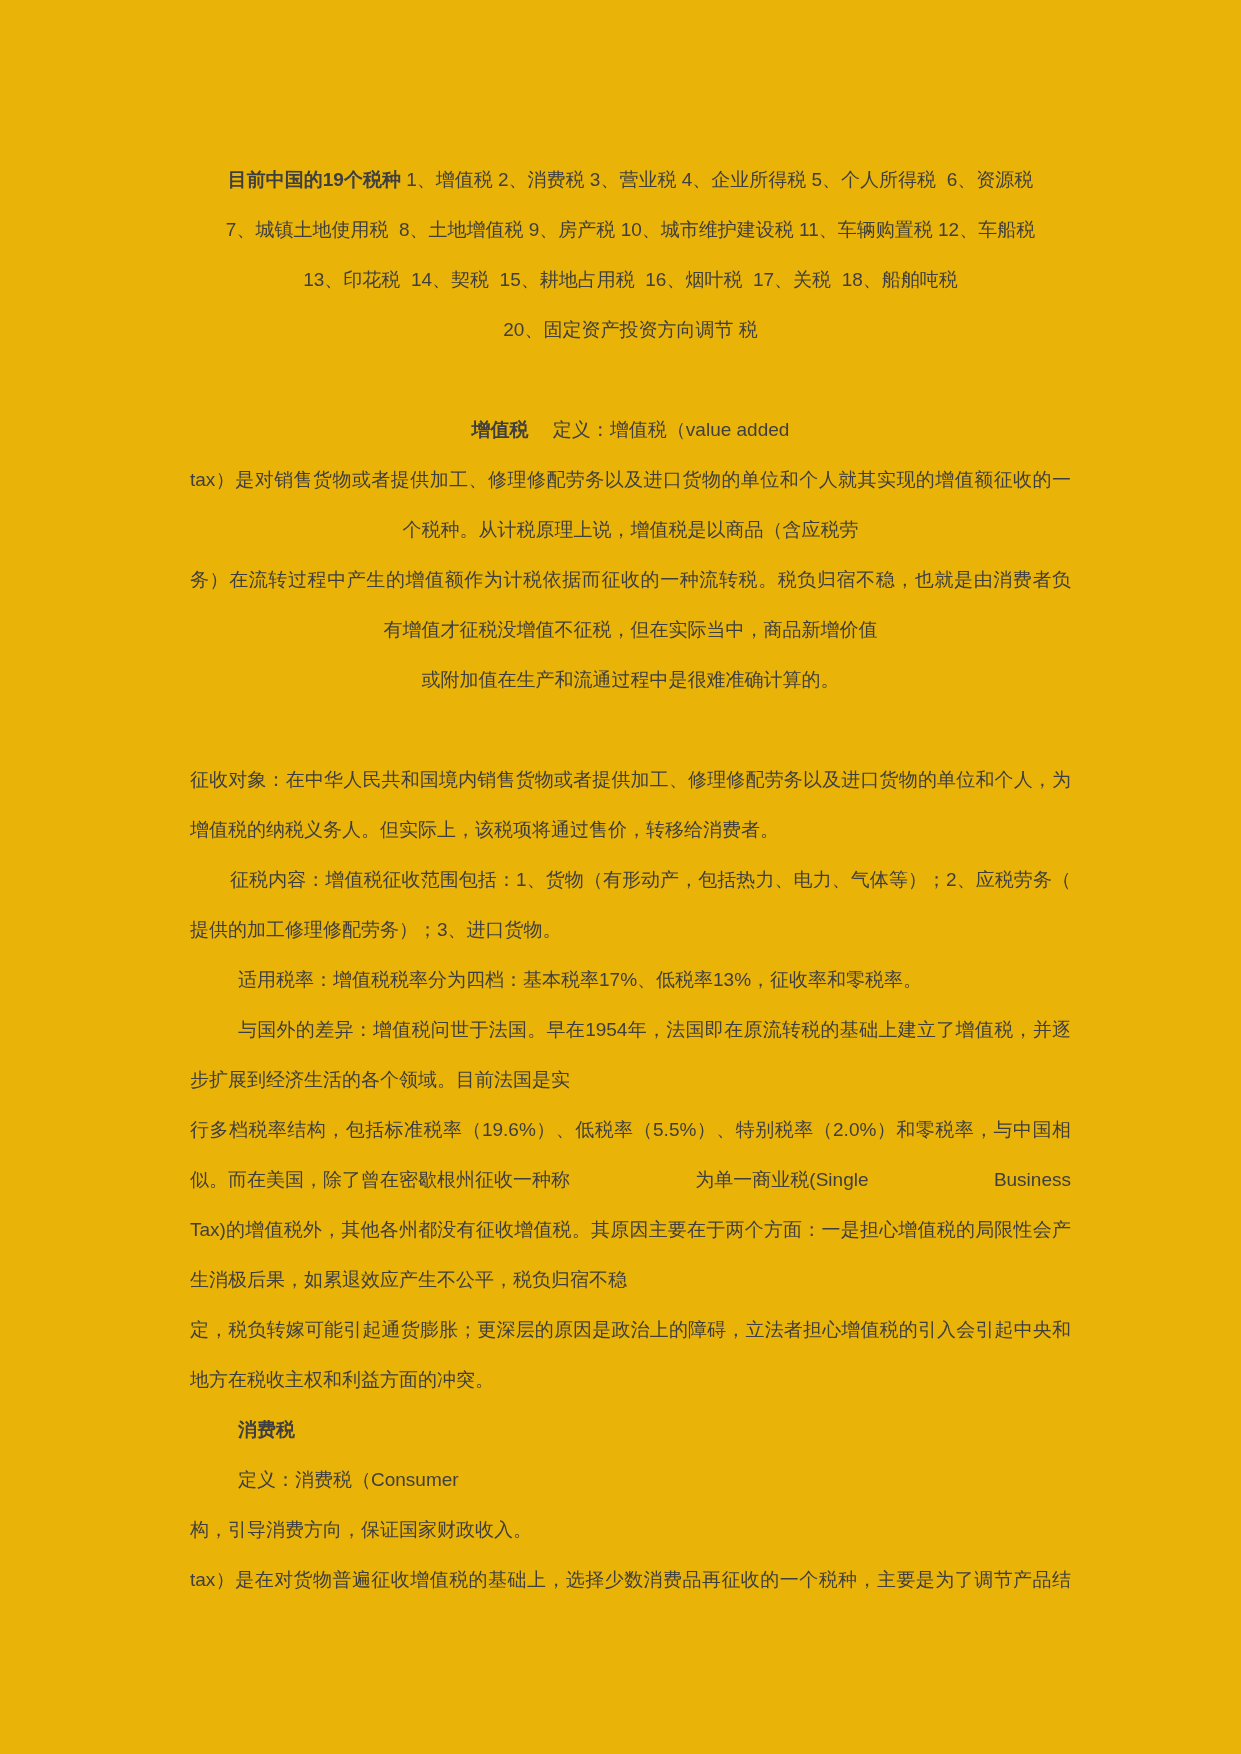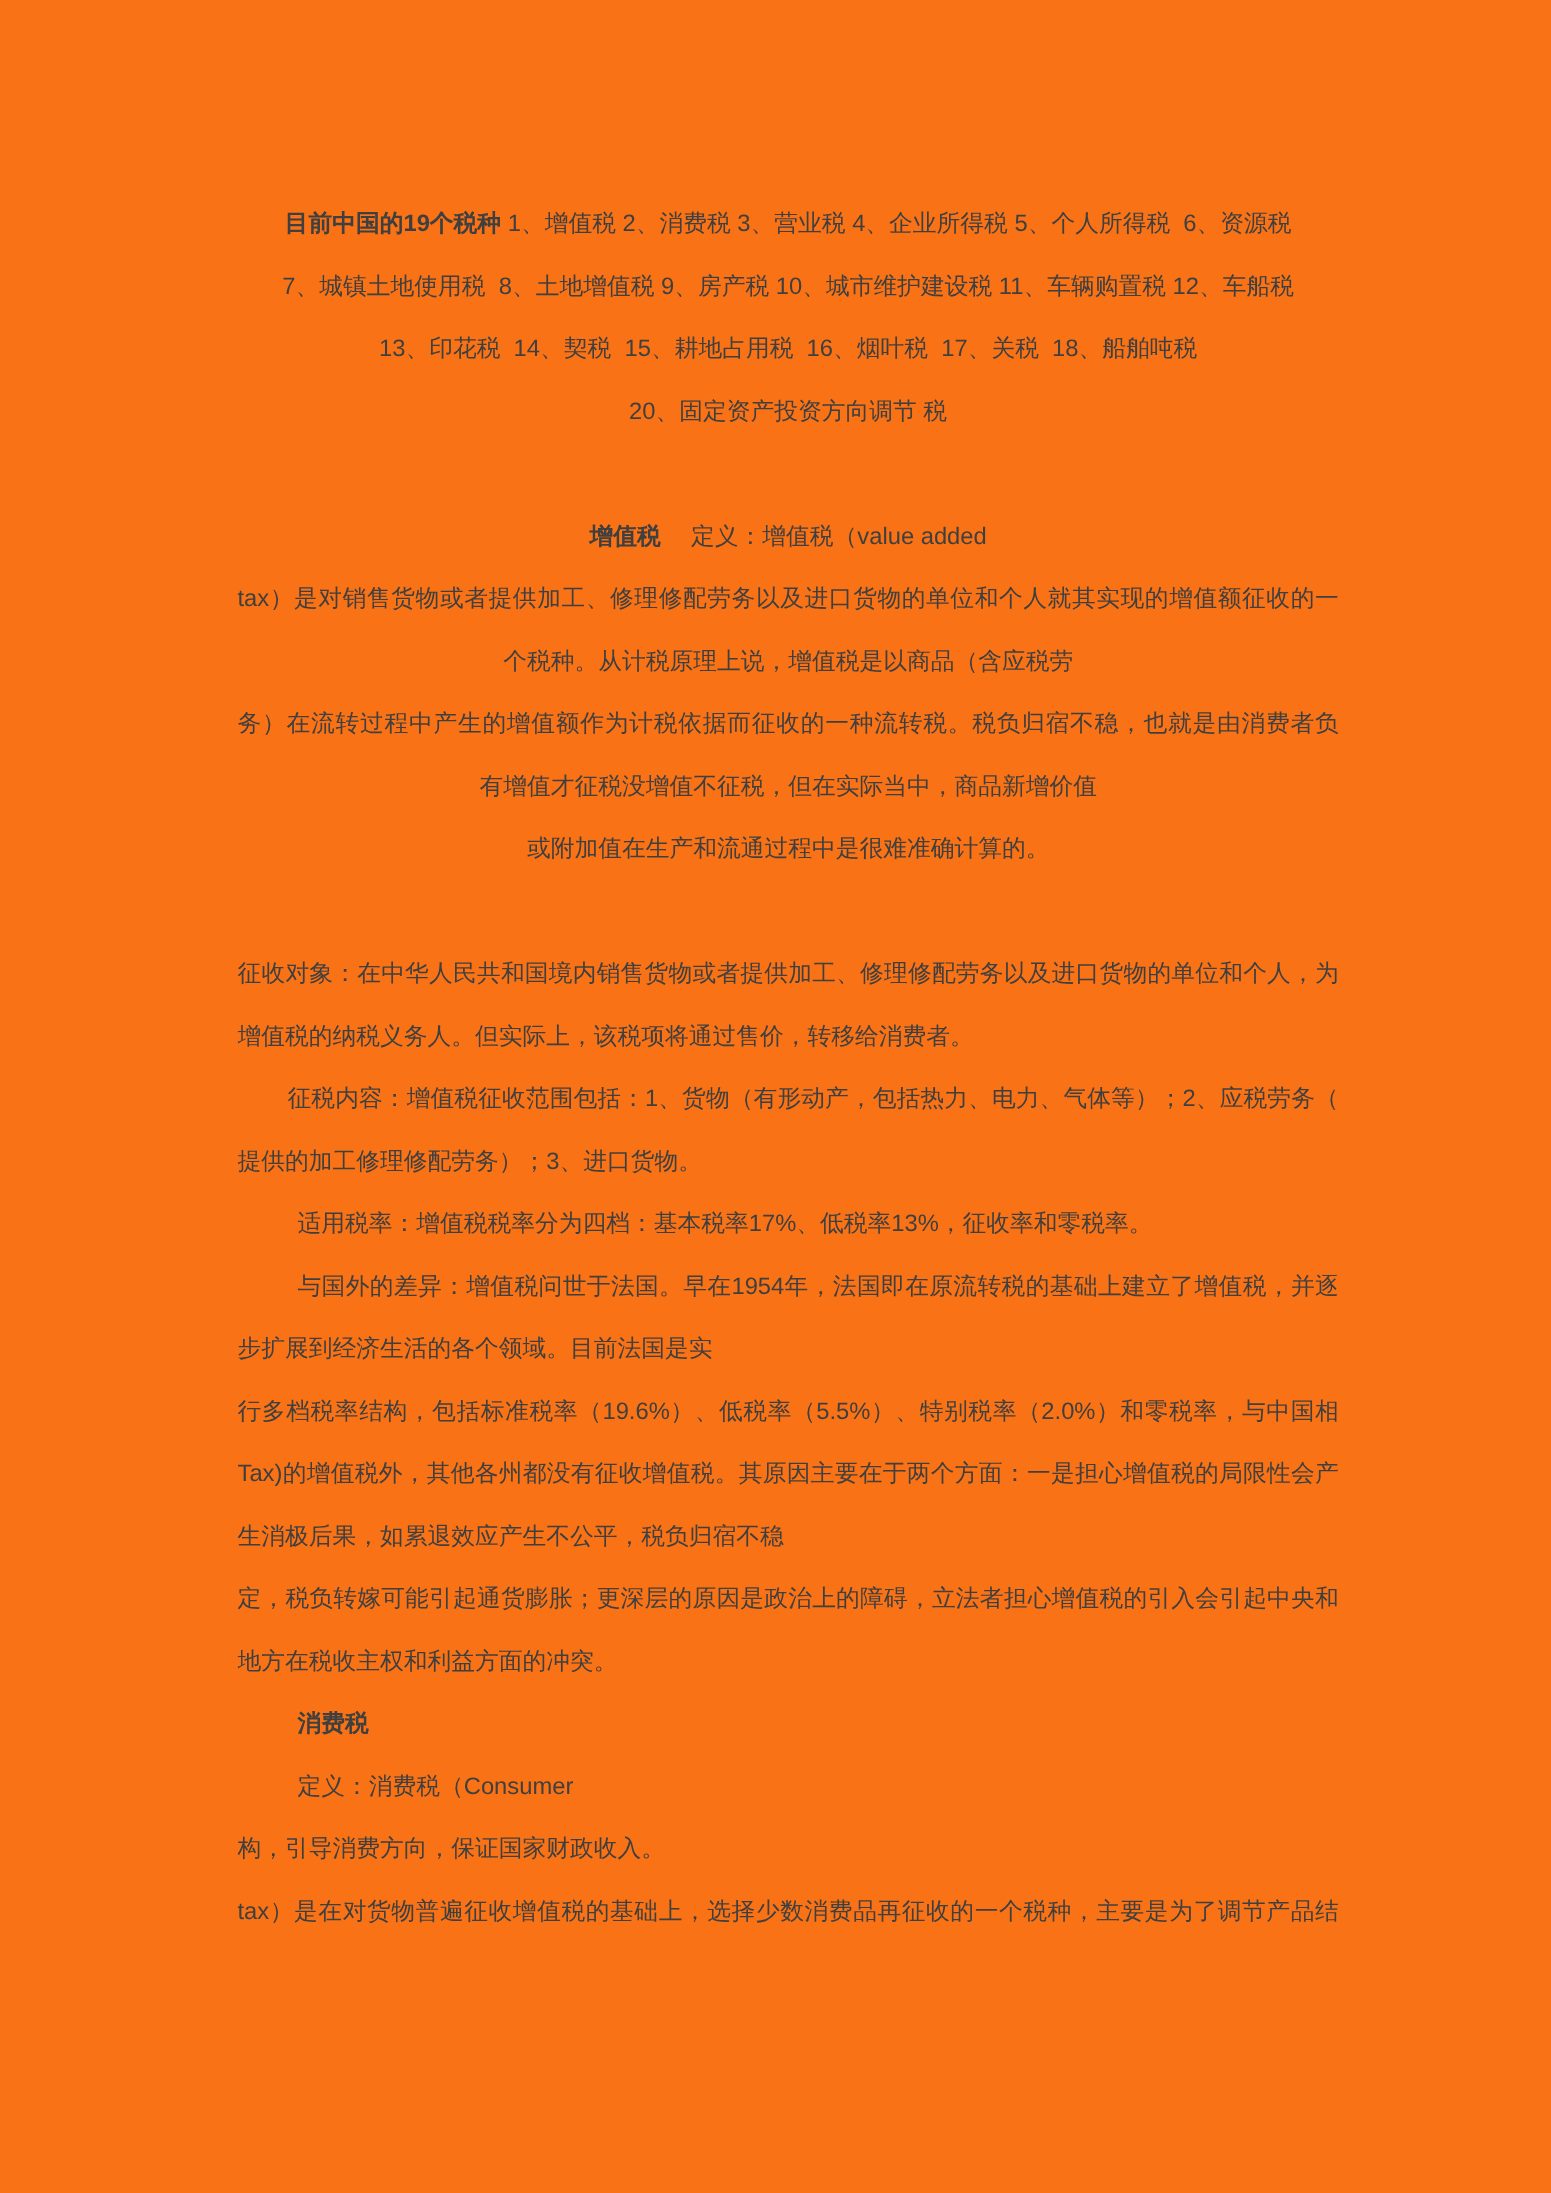--- a/index.html
+++ b/index.html
@@ -4,21 +4,21 @@
 <style>
   html, body {
     margin: 0;
     padding: 0;
     background: #ffffff;
   }
   .page {
     position: relative;
     width: 1241px;
     height: 1754px;
-    background: #f97316;
+    background: #eab308;
     overflow: hidden;
     font-family: "Liberation Sans", "DejaVu Sans", sans-serif;
   }
   .content {
     position: absolute;
     left: 190px;
     top: 155px;
     width: 881px;
   }
   .line {
@@ -68,20 +68,21 @@
     <div class="line"><span></span></div>
 
     <div class="line j"><span>征收对象：在中华人民共和国境内销售货物或者提供加工、修理修配劳务以及进口货物的单位和个人，为</span></div>
     <div class="line l"><span>增值税的纳税义务人。但实际上，该税项将通过售价，转移给消费者。</span></div>
     <div class="line j ind2"><span>征税内容：增值税征收范围包括：1、货物（有形动产，包括热力、电力、气体等）；2、应税劳务（</span></div>
     <div class="line l"><span>提供的加工修理修配劳务）；3、进口货物。</span></div>
     <div class="line l ind25"><span>适用税率：增值税税率分为四档：基本税率17%、低税率13%，征收率和零税率。</span></div>
     <div class="line j ind25"><span>与国外的差异：增值税问世于法国。早在1954年，法国即在原流转税的基础上建立了增值税，并逐</span></div>
     <div class="line l"><span>步扩展到经济生活的各个领域。目前法国是实</span></div>
     <div class="line j"><span>行多档税率结构，包括标准税率（19.6%）、低税率（5.5%）、特别税率（2.0%）和零税率，与中国相类</span></div>
+    <div class="line flex3"><span>似。而在美国，除了曾在密歇根州征收一种称</span><span>为单一商业税(Single</span><span>Business</span></div>
     <div class="line j"><span>Tax)的增值税外，其他各州都没有征收增值税。其原因主要在于两个方面：一是担心增值税的局限性会产</span></div>
     <div class="line l"><span>生消极后果，如累退效应产生不公平，税负归宿不稳</span></div>
     <div class="line j"><span>定，税负转嫁可能引起通货膨胀；更深层的原因是政治上的障碍，立法者担心增值税的引入会引起中央和</span></div>
     <div class="line l"><span>地方在税收主权和利益方面的冲突。</span></div>
 
     <div class="line l ind25"><span class="b">消费税</span></div>
     <div class="line l ind25"><span>定义：消费税（Consumer</span></div>
     <div class="line l"><span>构，引导消费方向，保证国家财政收入。</span></div>
     <div class="line j"><span>tax）是在对货物普遍征收增值税的基础上，选择少数消费品再征收的一个税种，主要是为了调节产品结</span></div>
 

